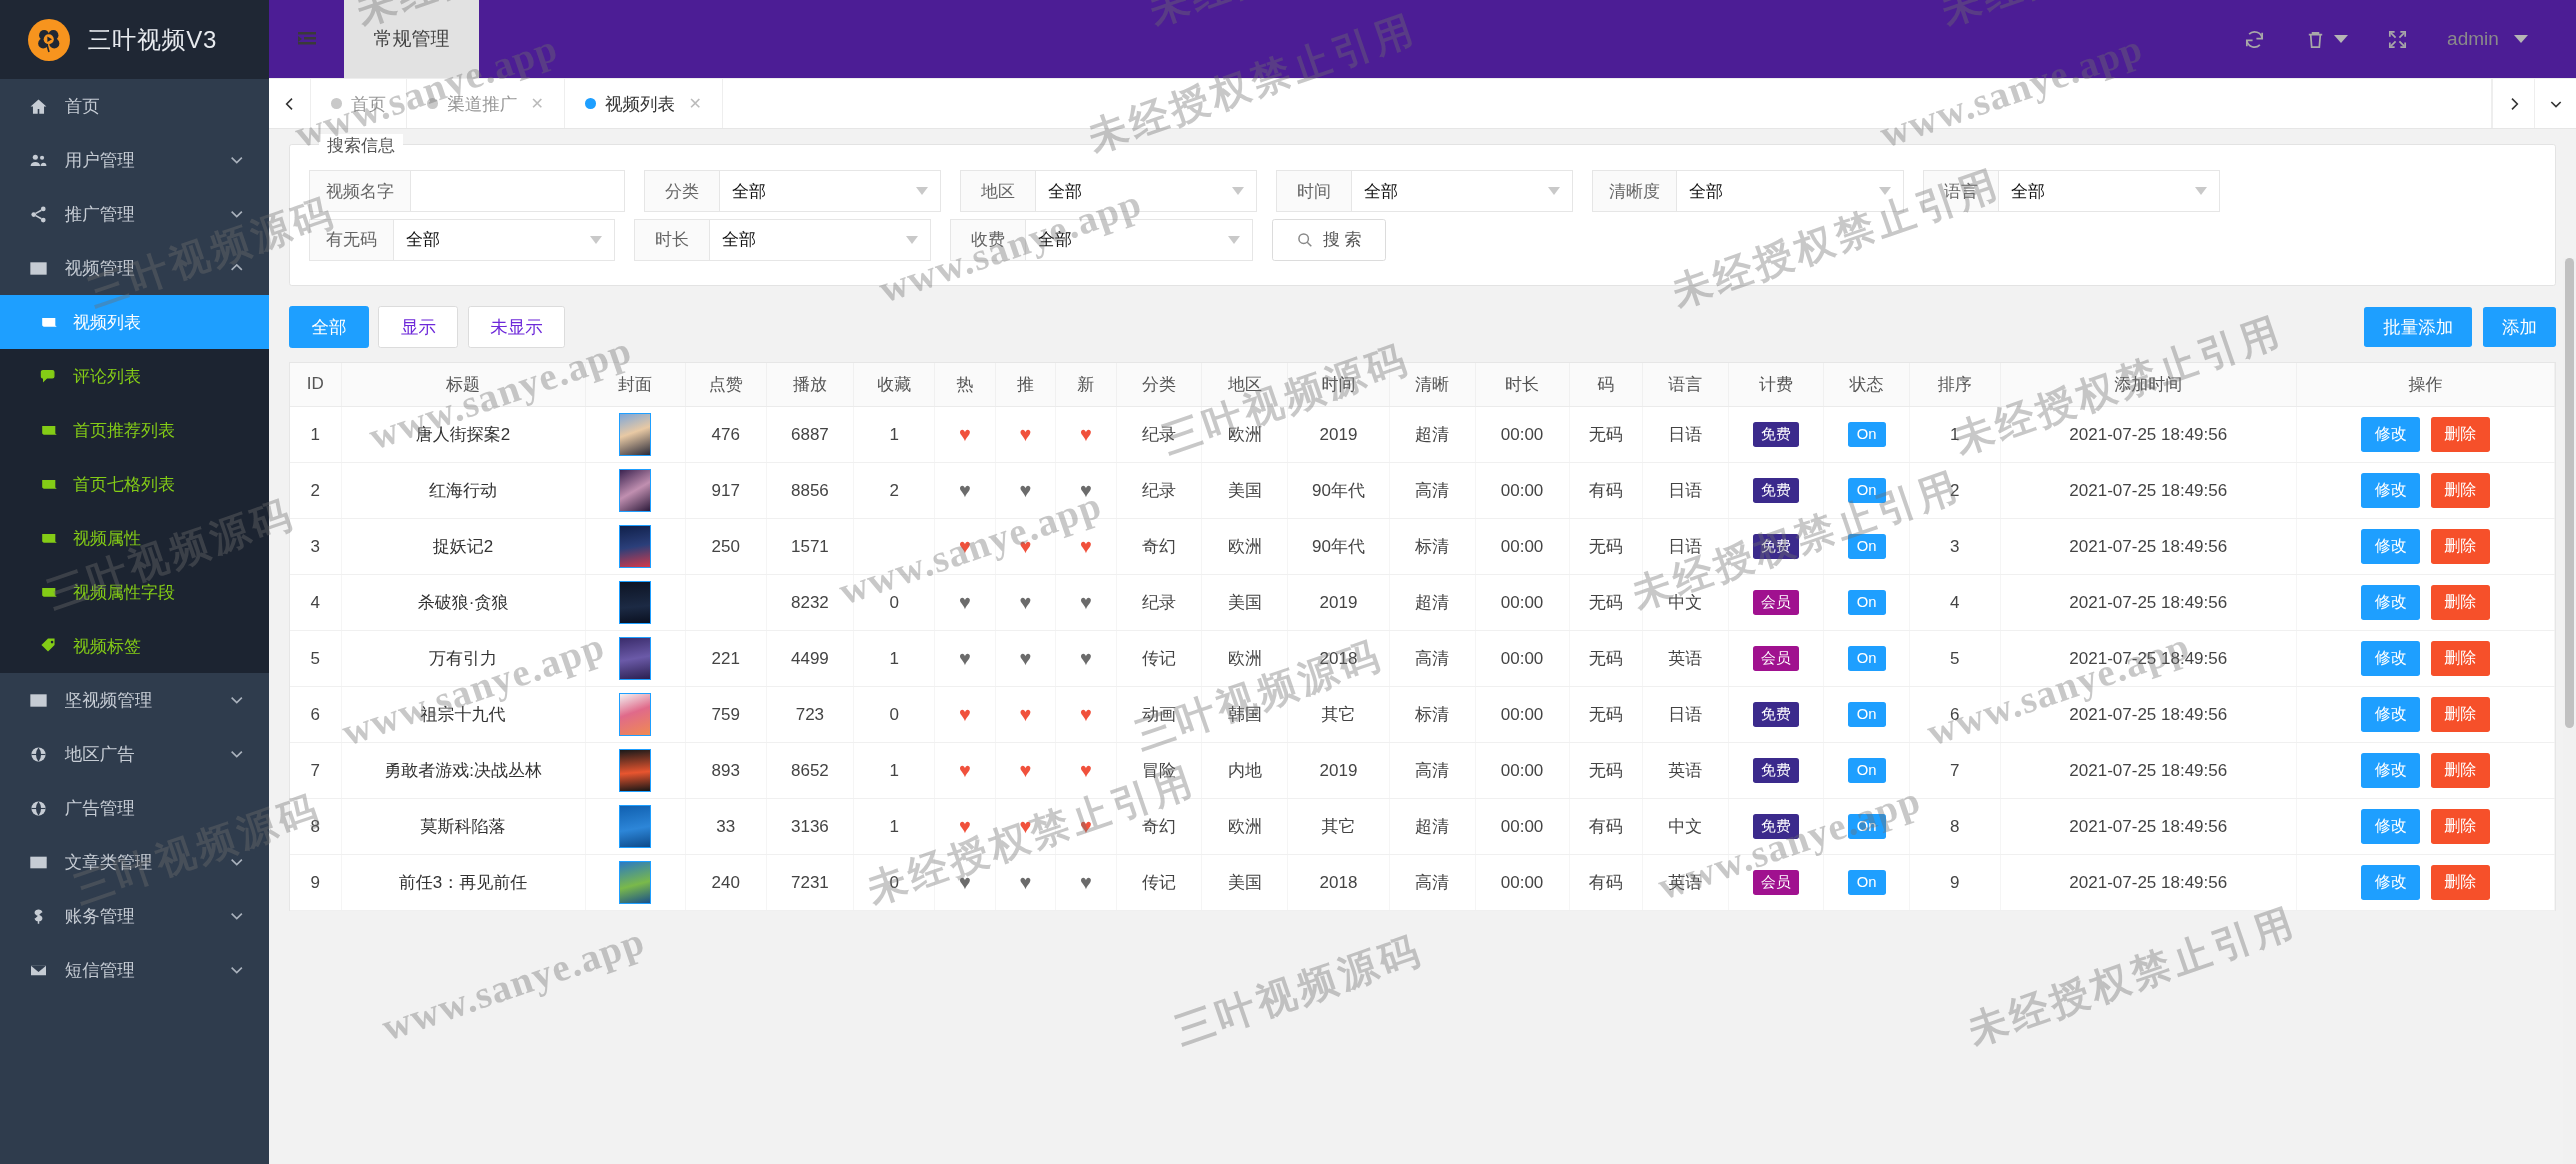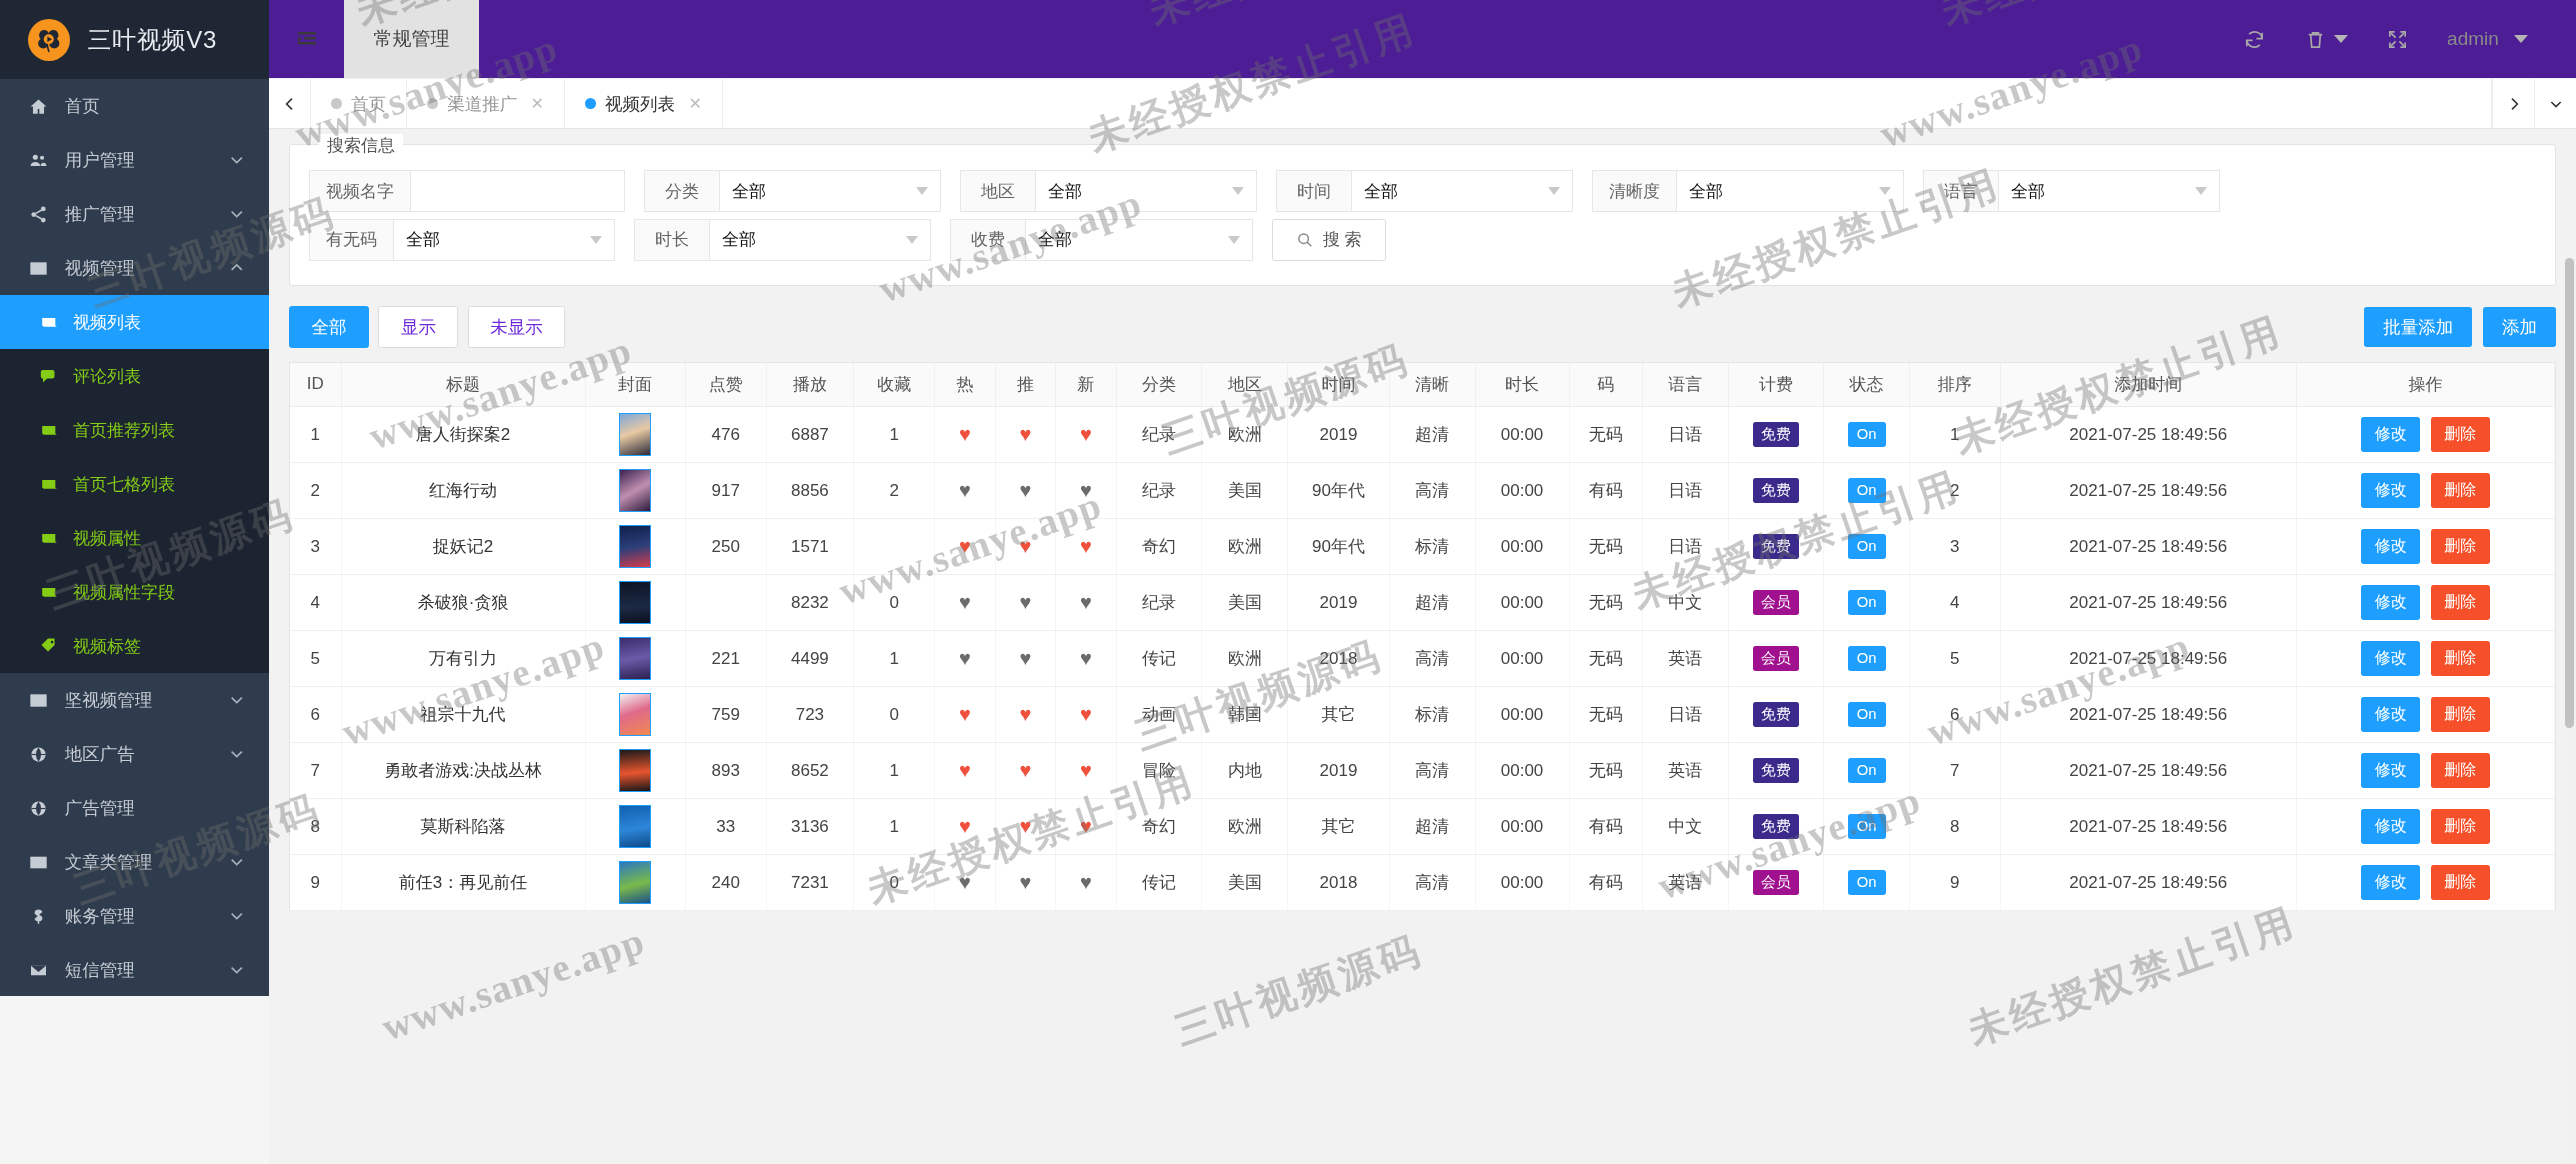--- a/index.html
+++ b/index.html
@@ -7,21 +7,21 @@
   body {
     font-family: "Liberation Sans", "DejaVu Sans", sans-serif;
     font-size: 17.5px;
     color: #333;
     background: #f5f5f5;
   }
   .app { display: flex; width: 2576px; height: 1164px; position: relative; }
 
   
   .sidebar {
-    width: 269px; flex: 0 0 269px; height: 996px;
+    width: 269px; flex: 0 0 269px; height: 1164px;
     background: #2f3c4d; color: #c9cfd8;
     overflow: hidden; position: relative;
   }
   .brand {
     height: 79px; background: #1f2734; display: flex;
     align-items: center; padding-left: 28px; gap: 17.5px;
   }
   .brand-logo {
     width: 42px; height: 42px; border-radius: 50%;
     background: #f7941e; display: flex; align-items: center;

